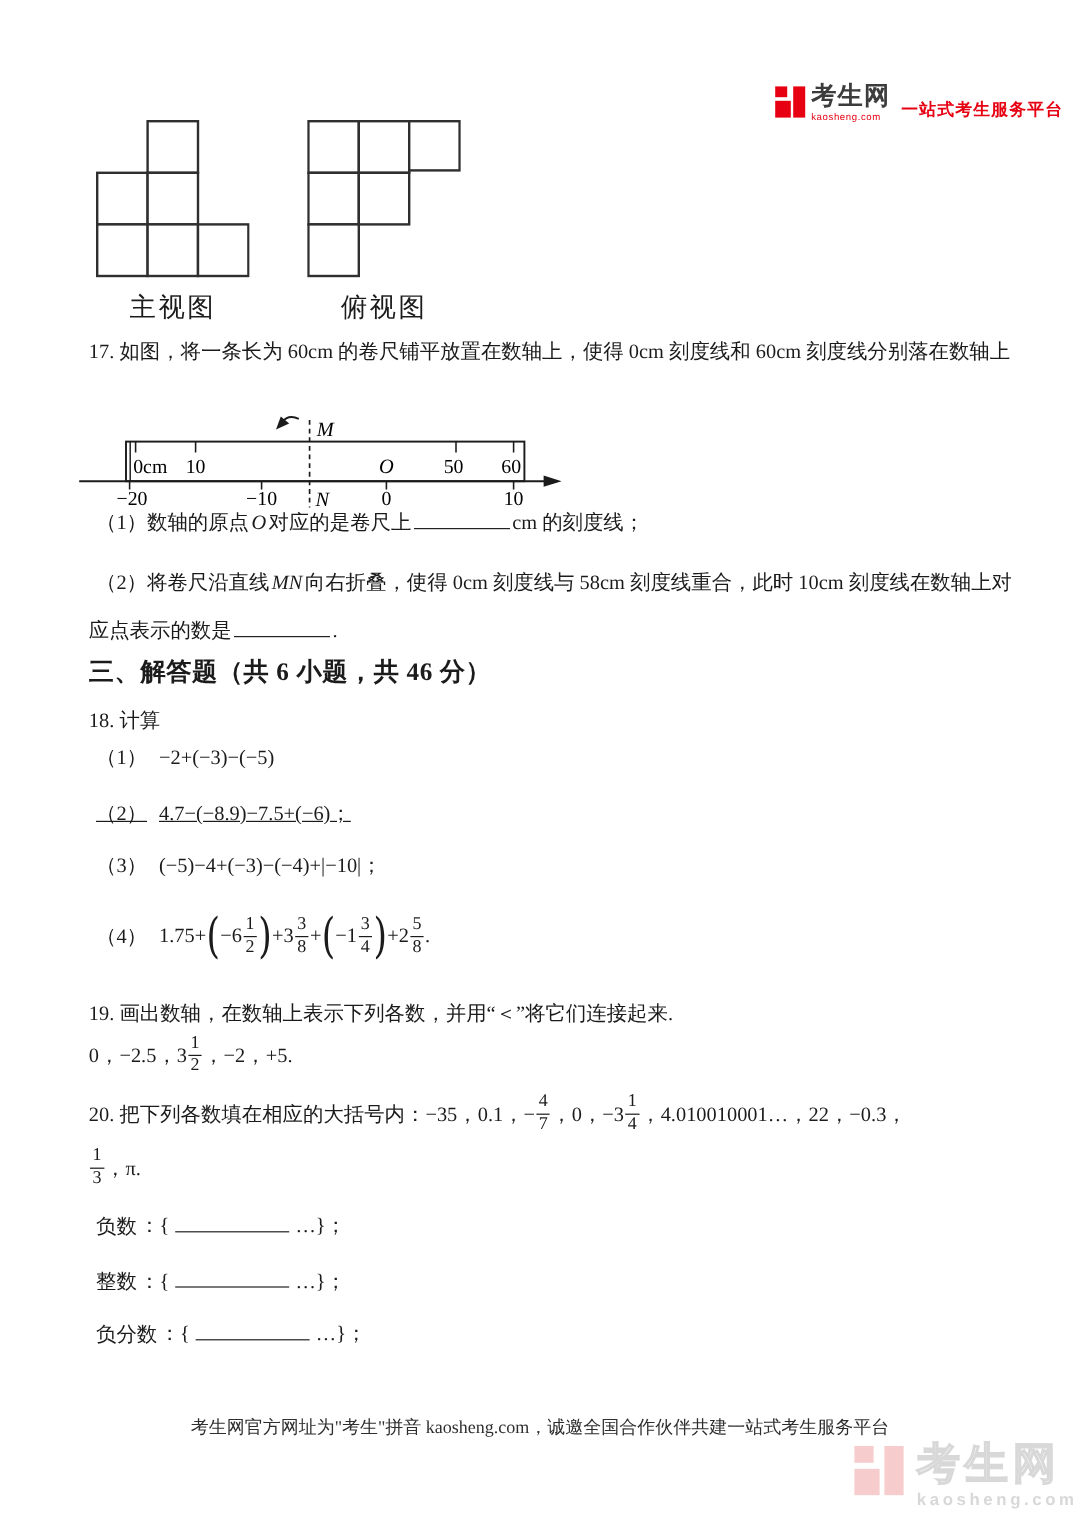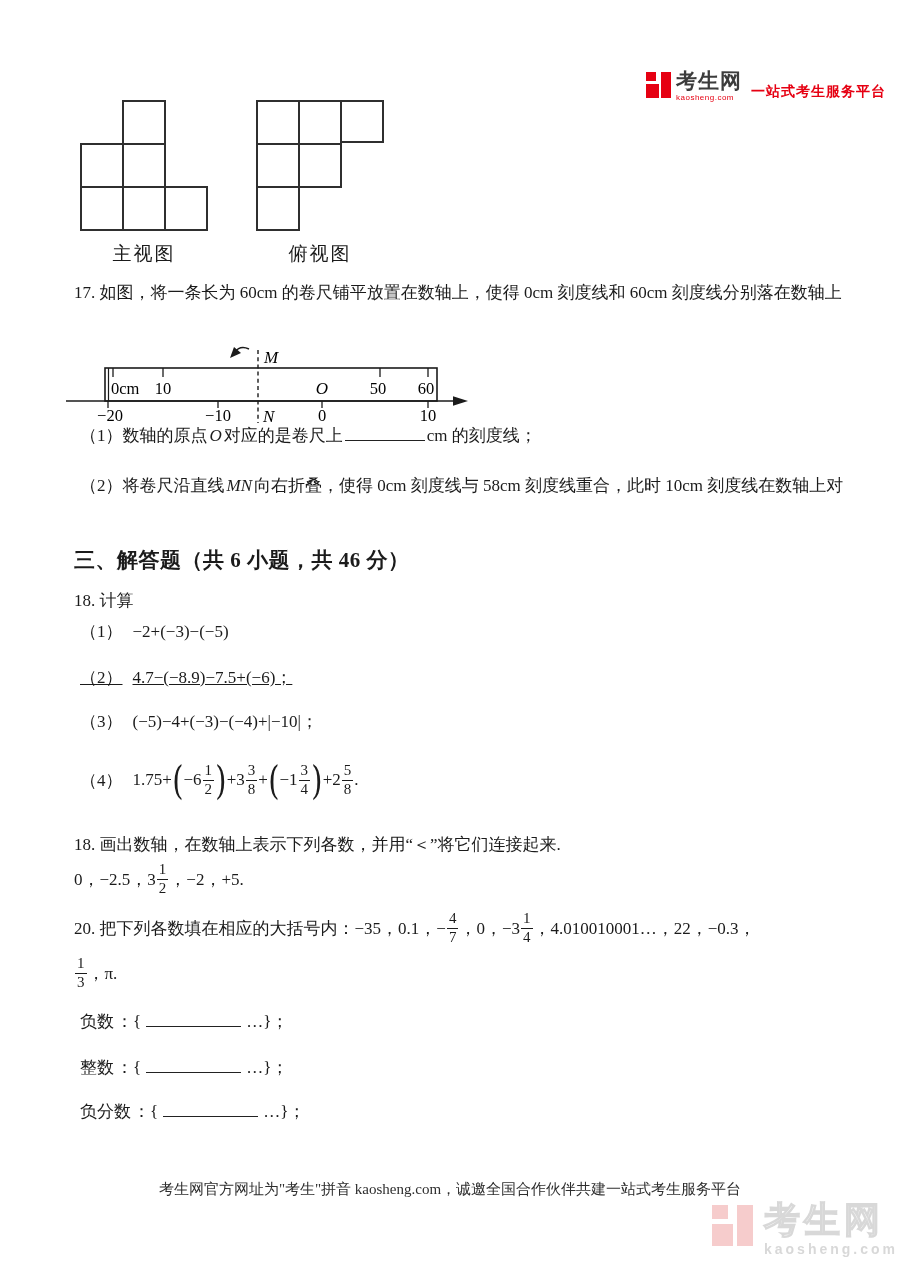--- a/index.html
+++ b/index.html
@@ -18,21 +18,21 @@
   .lm-b{left:0;top:14px;width:13px;height:14px;}
   .lm-c{left:15px;top:2px;width:10px;height:26px;}
   .brandtext{line-height:1;font-family:"Liberation Sans",sans-serif;}
   .brandname{font-size:21px;font-weight:bold;color:#3c3c3c;letter-spacing:1px;}
   .branddomain{font-size:8px;color:#e60012;margin-top:3px;letter-spacing:.5px;}
   .tagline{margin-left:9px;margin-top:13px;color:#e60012;font-size:14px;font-weight:bold;
            font-family:"Liberation Sans",sans-serif;letter-spacing:1px;}
 
   
   .figblock{position:absolute;top:100px;width:128px;text-align:center;}
-  .figlabel{margin-top:4px;font-size:19px;letter-spacing:2px;}
+  .figlabel{margin-top:4px;font-size:22px;letter-spacing:2px;}
   .grid-svg rect{fill:#fff;stroke:#2f2f2f;stroke-width:2;}
 
   
   .para{position:absolute;left:74px;line-height:34px;}
   .sub{position:absolute;left:80px;}
   .blank{display:inline-block;width:80px;border-bottom:1.3px solid #222;height:.95em;
          vertical-align:baseline;margin:0 2px;}
   .blank.wide{width:95px;}
   .h3{position:absolute;left:74px;top:546px;font-size:21px;font-weight:bold;letter-spacing:.5px;}
   .ivar{font-style:italic;font-family:"Liberation Serif",serif;padding:0 2px;}
@@ -149,20 +149,23 @@
     <text x="203" y="78" font-size="17" font-style="italic">N</text>
   </svg>
 
   <div class="sub nowrap" style="top:424px;">
     <span>（1）数轴的原点</span><span class="ivar">O</span><span>对应的是卷尺上</span><span class="blank"></span><span>cm 的刻度线；</span>
   </div>
 
   <div class="sub nowrap" style="top:474px;">
     <span>（2）将卷尺沿直线</span><span class="ivar">MN</span><span>向右折叠，使得 0cm 刻度线与 58cm 刻度线重合，此时 10cm 刻度线在数轴上对</span>
   </div>
+  <div class="para nowrap" style="top:509px;">
+    <span>应点表示的数是</span><span class="blank"></span><span>.</span>
+  </div>
 
   <div class="h3">三、解答题（共 6 小题，共 46 分）</div>
 
   <div class="para nowrap" style="top:584px;">18. 计算</div>
 
   <div class="sub nowrap" style="top:620px;">
     <span style="margin-right:10px">（1）</span><span>−2+(−3)−(−5)</span>
   </div>
   <div class="sub nowrap" style="top:666px;text-decoration:underline;">
     <span style="margin-right:10px">（2）</span><span>4.7−(−8.9)−7.5+(−6)；</span>
@@ -195,21 +198,21 @@
       </span>
     <span class="bp">)</span>
     <span>+2</span>
     <span class="frac">
         <span class="num">5</span>
         <span class="den">8</span>
       </span>
     <span>.</span>
   </div>
 
-  <div class="para nowrap" style="top:828px;">18. 画出数轴，在数轴上表示下列各数，并用“＜”将它们连接起来.</div>
+  <div class="para nowrap" style="top:828px;">19. 画出数轴，在数轴上表示下列各数，并用“＜”将它们连接起来.</div>
   <div class="mrow" style="left:74px;top:858px;height:42px;">
     <span>0，−2.5，3</span>
     <span class="frac">
         <span class="num">1</span>
         <span class="den">2</span>
       </span>
     <span>，−2，+5.</span>
   </div>
 
   <div class="mrow nowrap" style="left:74px;top:906px;height:44px;">

